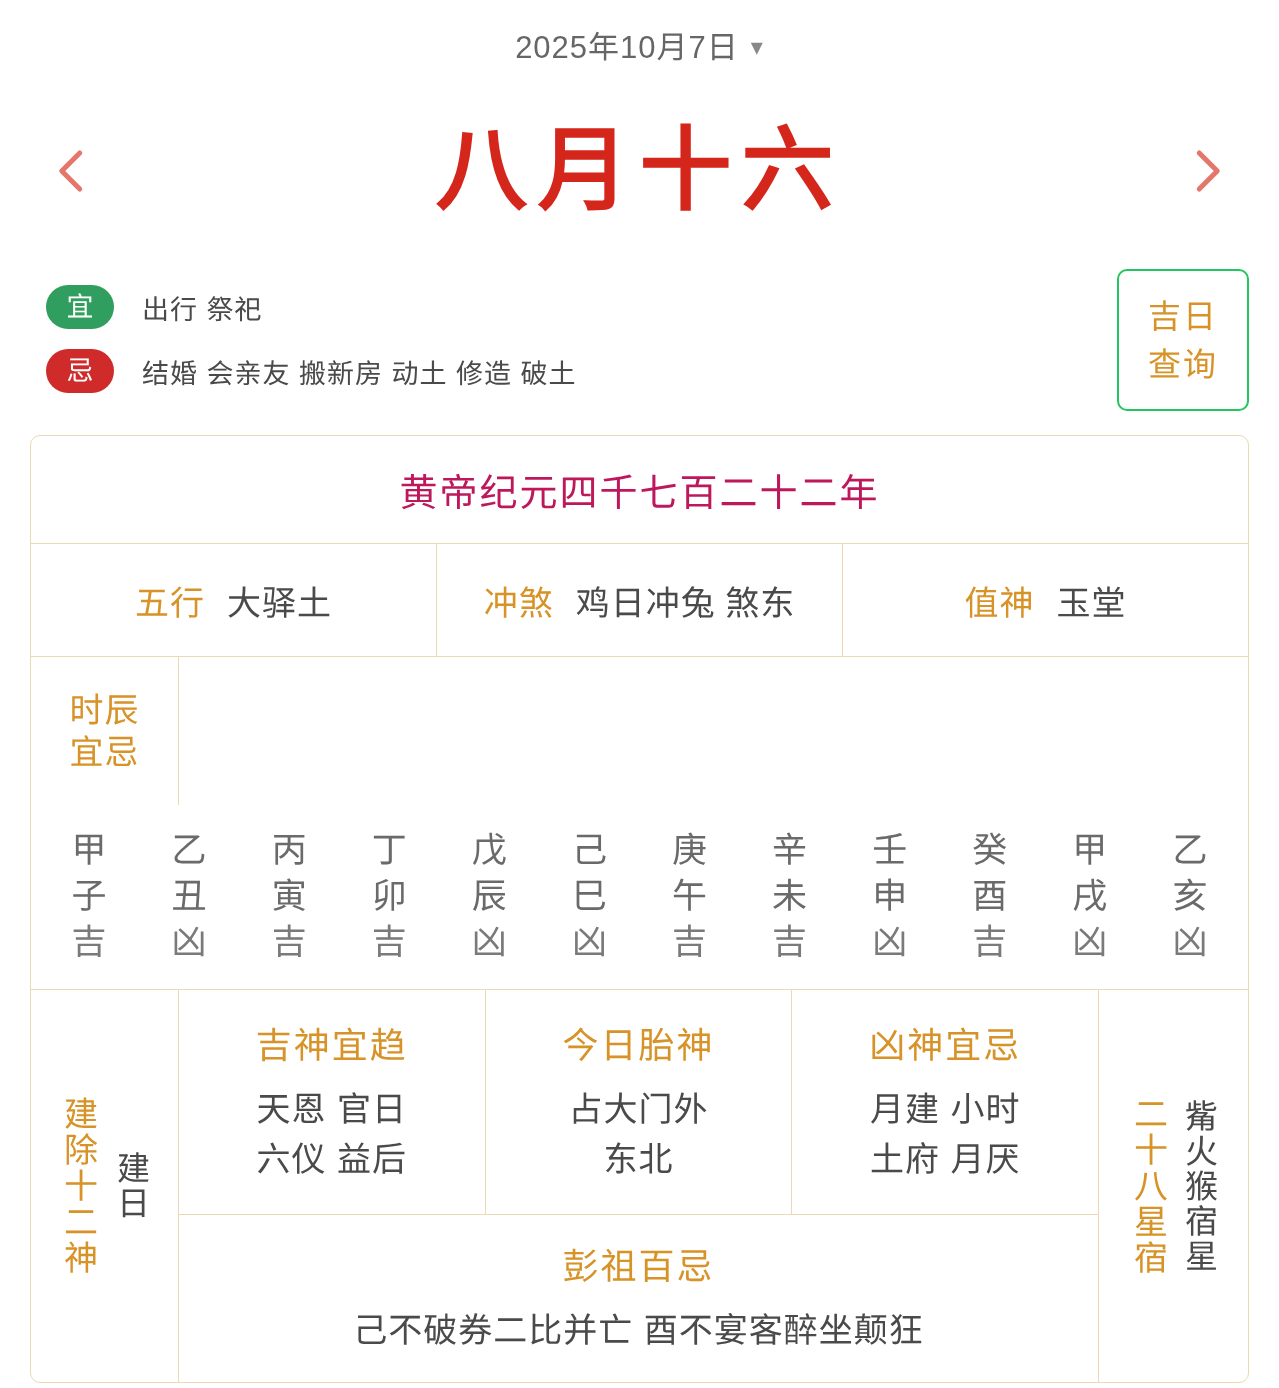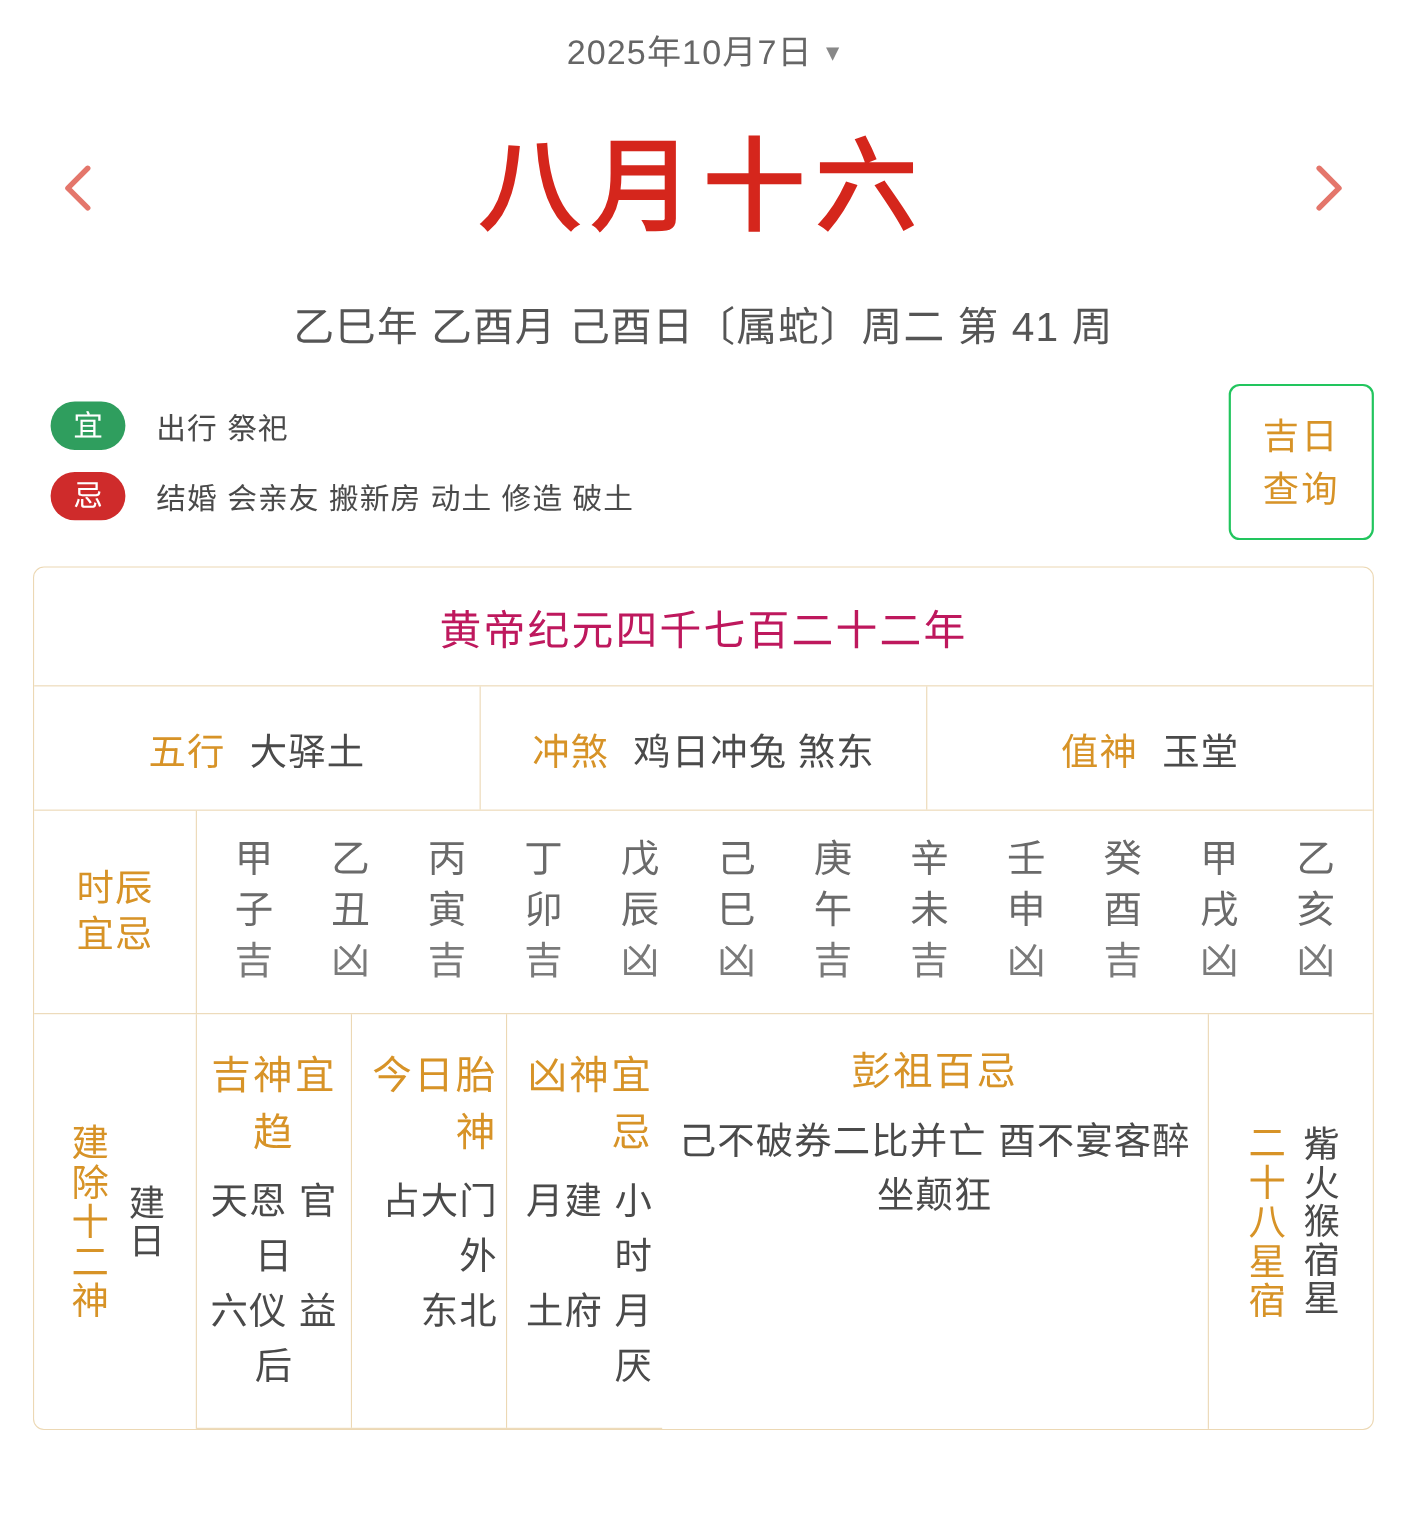--- a/index.html
+++ b/index.html
@@ -154,20 +154,21 @@
     color: #4a4a4a;
     font-size: 34px;
     letter-spacing: 1px;
     white-space: nowrap;
   }
 
   
   .shichen {
     display: flex;
     border-bottom: 1px solid #ecd8b4;
+    flex-direction: column;
   }
   .shichen-label {
     width: 148px;
     flex: 0 0 148px;
     color: #d79327;
     font-size: 34px;
     line-height: 42px;
     display: flex;
     align-items: center;
     justify-content: center;
@@ -217,31 +218,32 @@
     line-height: 44px;
     writing-mode: vertical-rl;
     text-orientation: upright;
     margin-left: 8px;
     letter-spacing: 2px;
   }
 
   .mid-col {
     flex: 1;
     display: flex;
+    flex-direction: column;
   }
   .mid-top {
     display: flex;
     border-bottom: 1px solid #ecd8b4;
   }
   .mid-box {
     flex: 1;
     text-align: center;
     padding: 26px 8px 30px;
   }
-  .mid-box + .mid-box { border-left: 1px solid #ecd8b4; text-align: right; }
+  .mid-box + .mid-box { border-left: 1px solid #ecd8b4; }
   .mid-box .h {
     color: #d79327;
     font-size: 36px;
     letter-spacing: 2px;
     margin-bottom: 16px;
   }
   .mid-box .b {
     color: #4a4a4a;
     font-size: 34px;
     line-height: 50px;
@@ -306,21 +308,20 @@
         </svg>
     </div>
     <div class="lunar-title">八月十六</div>
     <div class="nav-arrow nav-next">
       <svg viewBox="0 0 24 24" fill="none" stroke="currentColor" stroke-width="2.2" stroke-linecap="round" stroke-linejoin="round">
           <polyline points="9 4 17 12 9 20"></polyline>
         </svg>
     </div>
   </div>
 
-  <div class="ganzhi-row">乙巳年 乙酉月 己酉日〔属蛇〕周二  第 41 周</div>
 
   <div class="yj-wrap">
     <div class="yj-line">
       <div class="yj-badge yi">宜</div>
       <div class="yj-text">出行 祭祀</div>
     </div>
     <div class="yj-line">
       <div class="yj-badge ji">忌</div>
       <div class="yj-text">结婚 会亲友 搬新房 动土 修造 破土</div>
     </div>

